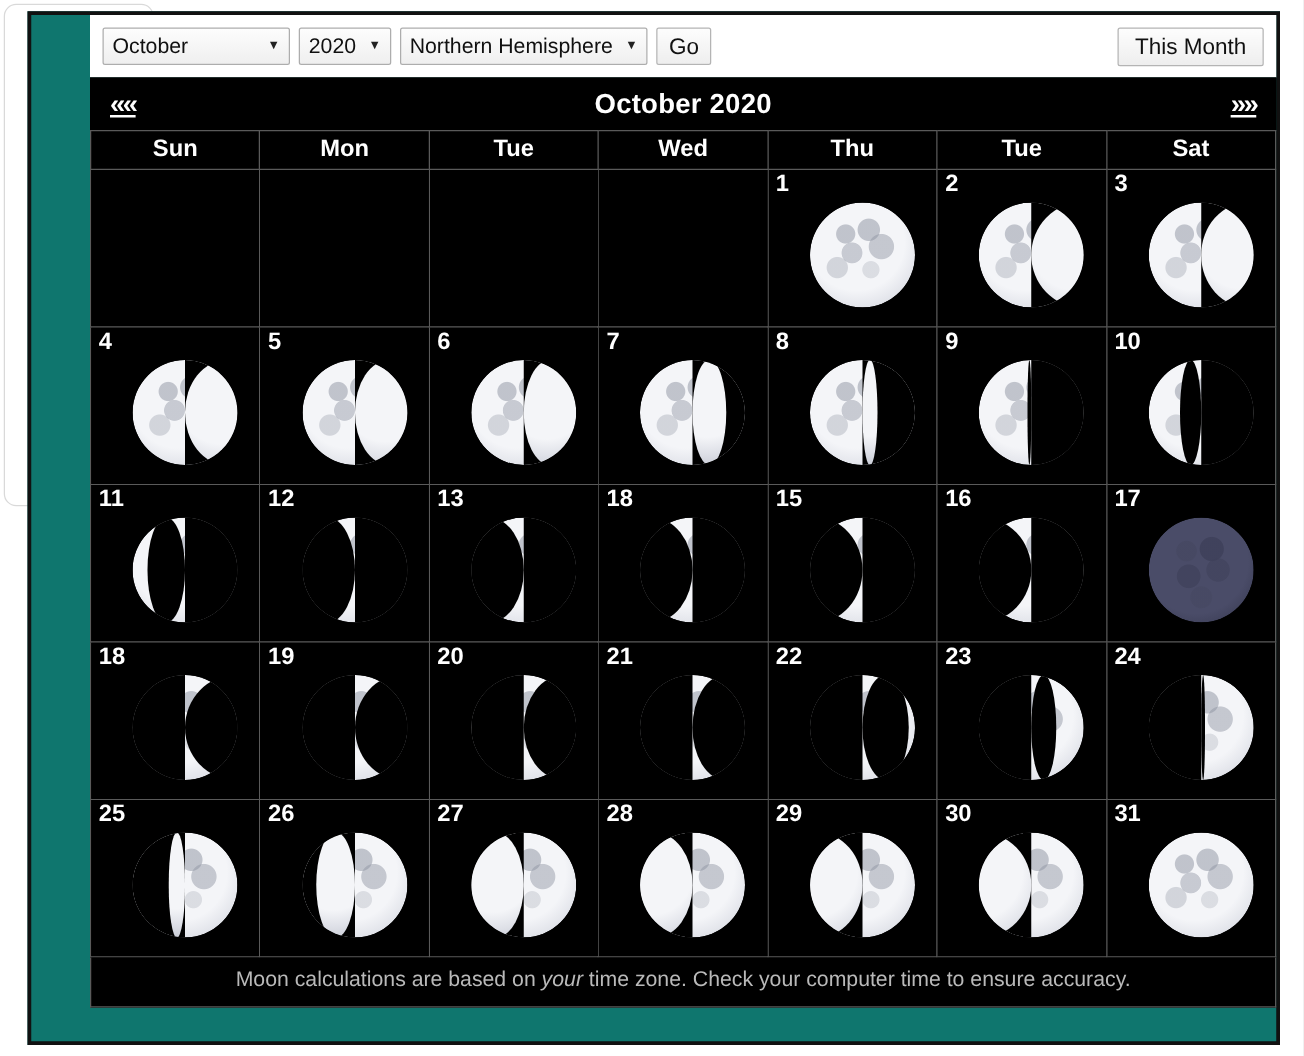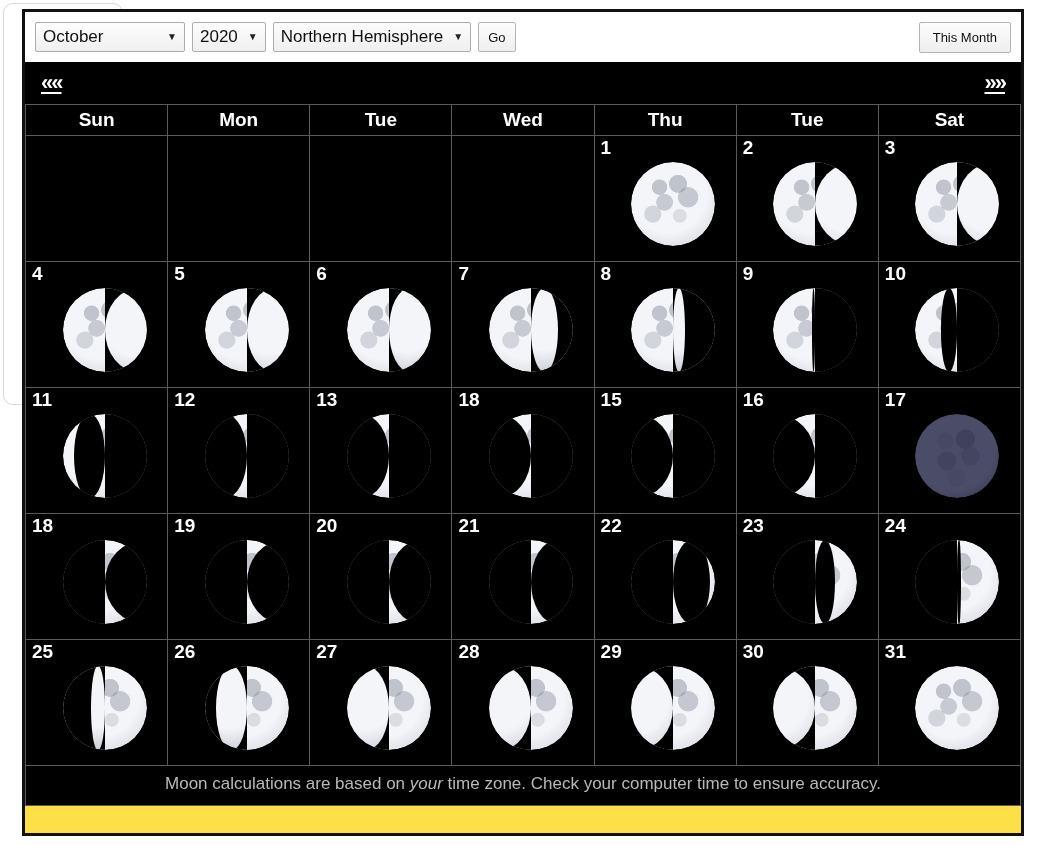--- a/index.html
+++ b/index.html
@@ -12,21 +12,21 @@
   
   #outer-card{
     position:absolute;left:3px;top:3px;width:120px;height:402px;
     border:1px solid #d9d9d9;border-radius:10px;background:#fff;
     box-sizing:border-box;
   }
 
   
   #widget{
     position:absolute;left:22px;top:9px;width:1002px;height:827px;
-    border:3px solid #111;background:#fde047;box-sizing:border-box;
+    border:3px solid #111;background:#0f766e;box-sizing:border-box;padding-left:47px;
   }
 
   
   #toolbar{
     height:50px;display:flex;align-items:center;gap:7px;
     padding:0 10px;box-sizing:border-box;background:#fff;
   }
   .select{
     display:inline-flex;align-items:center;justify-content:space-between;
     background:linear-gradient(#fdfdfd,#efefef);
@@ -35,21 +35,21 @@
     font-size:17px;color:#101010;cursor:pointer;white-space:nowrap;
   }
   .select .caret{margin-left:10px;font-size:10px;line-height:1;color:#222;}
   #sel-month{width:150px;}
   #sel-year{width:auto;}
   #sel-hemi{width:auto;}
   .btn{
     background:linear-gradient(#fdfdfd,#eeeeee);
     border:1px solid #b4b4b4;border-radius:2px;
     height:30px;padding:0 9px;box-sizing:border-box;
-    font-size:13px;color:#111;cursor:pointer;white-space:nowrap;
+    font-size:18px;color:#111;cursor:pointer;white-space:nowrap;
     display:inline-flex;align-items:center;
   }
   #btn-this-month{margin-left:auto;height:31px;padding:0 13px;}
 
   
   #calendar{
     background:#000;color:#fff;
     width:100%;
     box-sizing:border-box;
   }
@@ -156,20 +156,21 @@
       <span class="caret">▼</span>
     </div>
     <div class="btn" id="btn-go">Go</div>
     <div class="btn" id="btn-this-month">This Month</div>
   </div>
 
   <div id="calendar">
 
     <div id="cal-header">
       <span class="nav-arrow" id="nav-prev">««</span>
+      <span id="cal-title">October 2020</span>
       <span class="nav-arrow" id="nav-next">»»</span>
     </div>
 
     <table id="grid">
       <thead>
         <tr id="weekday-row">
             <th>Sun</th>
             <th>Mon</th>
             <th>Tue</th>
             <th>Wed</th>

